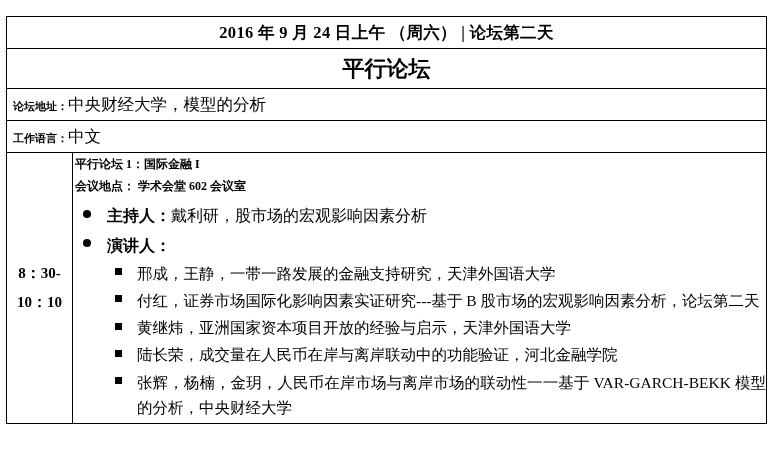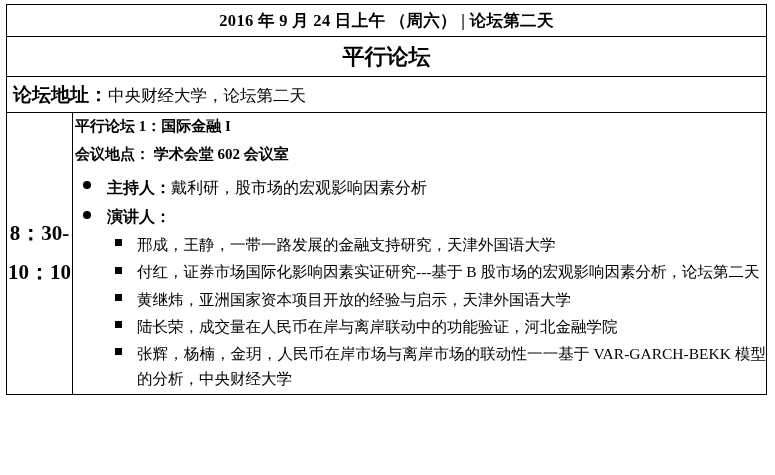--- a/index.html
+++ b/index.html
@@ -17,21 +17,21 @@
   .page {
     position: relative;
     width: 775px;
     height: 475px;
     box-sizing: border-box;
   }
   table.schedule {
     border-collapse: collapse;
     width: 761px;
     margin-left: 6px;
-    margin-top: 4px;
+    margin-top: 16px;
     table-layout: fixed;
   }
   table.schedule td {
     border: 1px solid #000000;
     padding: 0;
     vertical-align: middle;
   }
   .cell-pad {
     padding: 5px 8px 4px 8px;
   }
@@ -45,40 +45,40 @@
   }
   .subtitle-text {
     font-weight: bold;
     font-size: 22px;
   }
   .label-row .cell-pad {
     padding: 5px 8px 4px 6px;
   }
   .label-bold {
     font-weight: bold;
-    font-size: 19px;
+    font-size: 11px;
   }
   .label-normal {
     font-size: 16.5px;
   }
   .time-cell {
     width: 66px;
     text-align: center;
     vertical-align: middle;
     font-weight: bold;
-    font-size: 21px;
+    font-size: 15px;
     line-height: 1.9;
   }
   .session-cell {
     padding: 6px 8px 8px 10px;
     vertical-align: top;
   }
   .session-head {
     font-weight: bold;
-    font-size: 15px;
+    font-size: 12px;
     line-height: 1.85;
     margin: 0 0 0 2px;
   }
   ul.lvl1 {
     list-style: none;
     margin: 6px 0 0 0;
     padding: 0;
   }
   ul.lvl1 > li {
     position: relative;
@@ -151,21 +151,28 @@
       <tr class="row-title">
         <td colspan="2">
           <div class="cell-pad">
             <span class="subtitle-text">平行论坛</span>
           </div>
         </td>
       </tr>
       <tr class="label-row">
         <td colspan="2">
           <div class="cell-pad">
-            <span class="label-bold">论坛地址：</span><span class="label-normal">中央财经大学，论坛第二天</span>
+            <span class="label-bold">论坛地址：</span><span class="label-normal">中央财经大学，模型的分析</span>
+          </div>
+        </td>
+      </tr>
+      <tr class="label-row">
+        <td colspan="2">
+          <div class="cell-pad">
+            <span class="label-bold">工作语言：</span><span class="label-normal">中文</span>
           </div>
         </td>
       </tr>
       <tr>
         <td class="time-cell">
           <div>8：30-</div>
           <div>10：10</div>
         </td>
         <td class="session-cell">
           <div class="session-head">平行论坛 1：国际金融 I</div>

